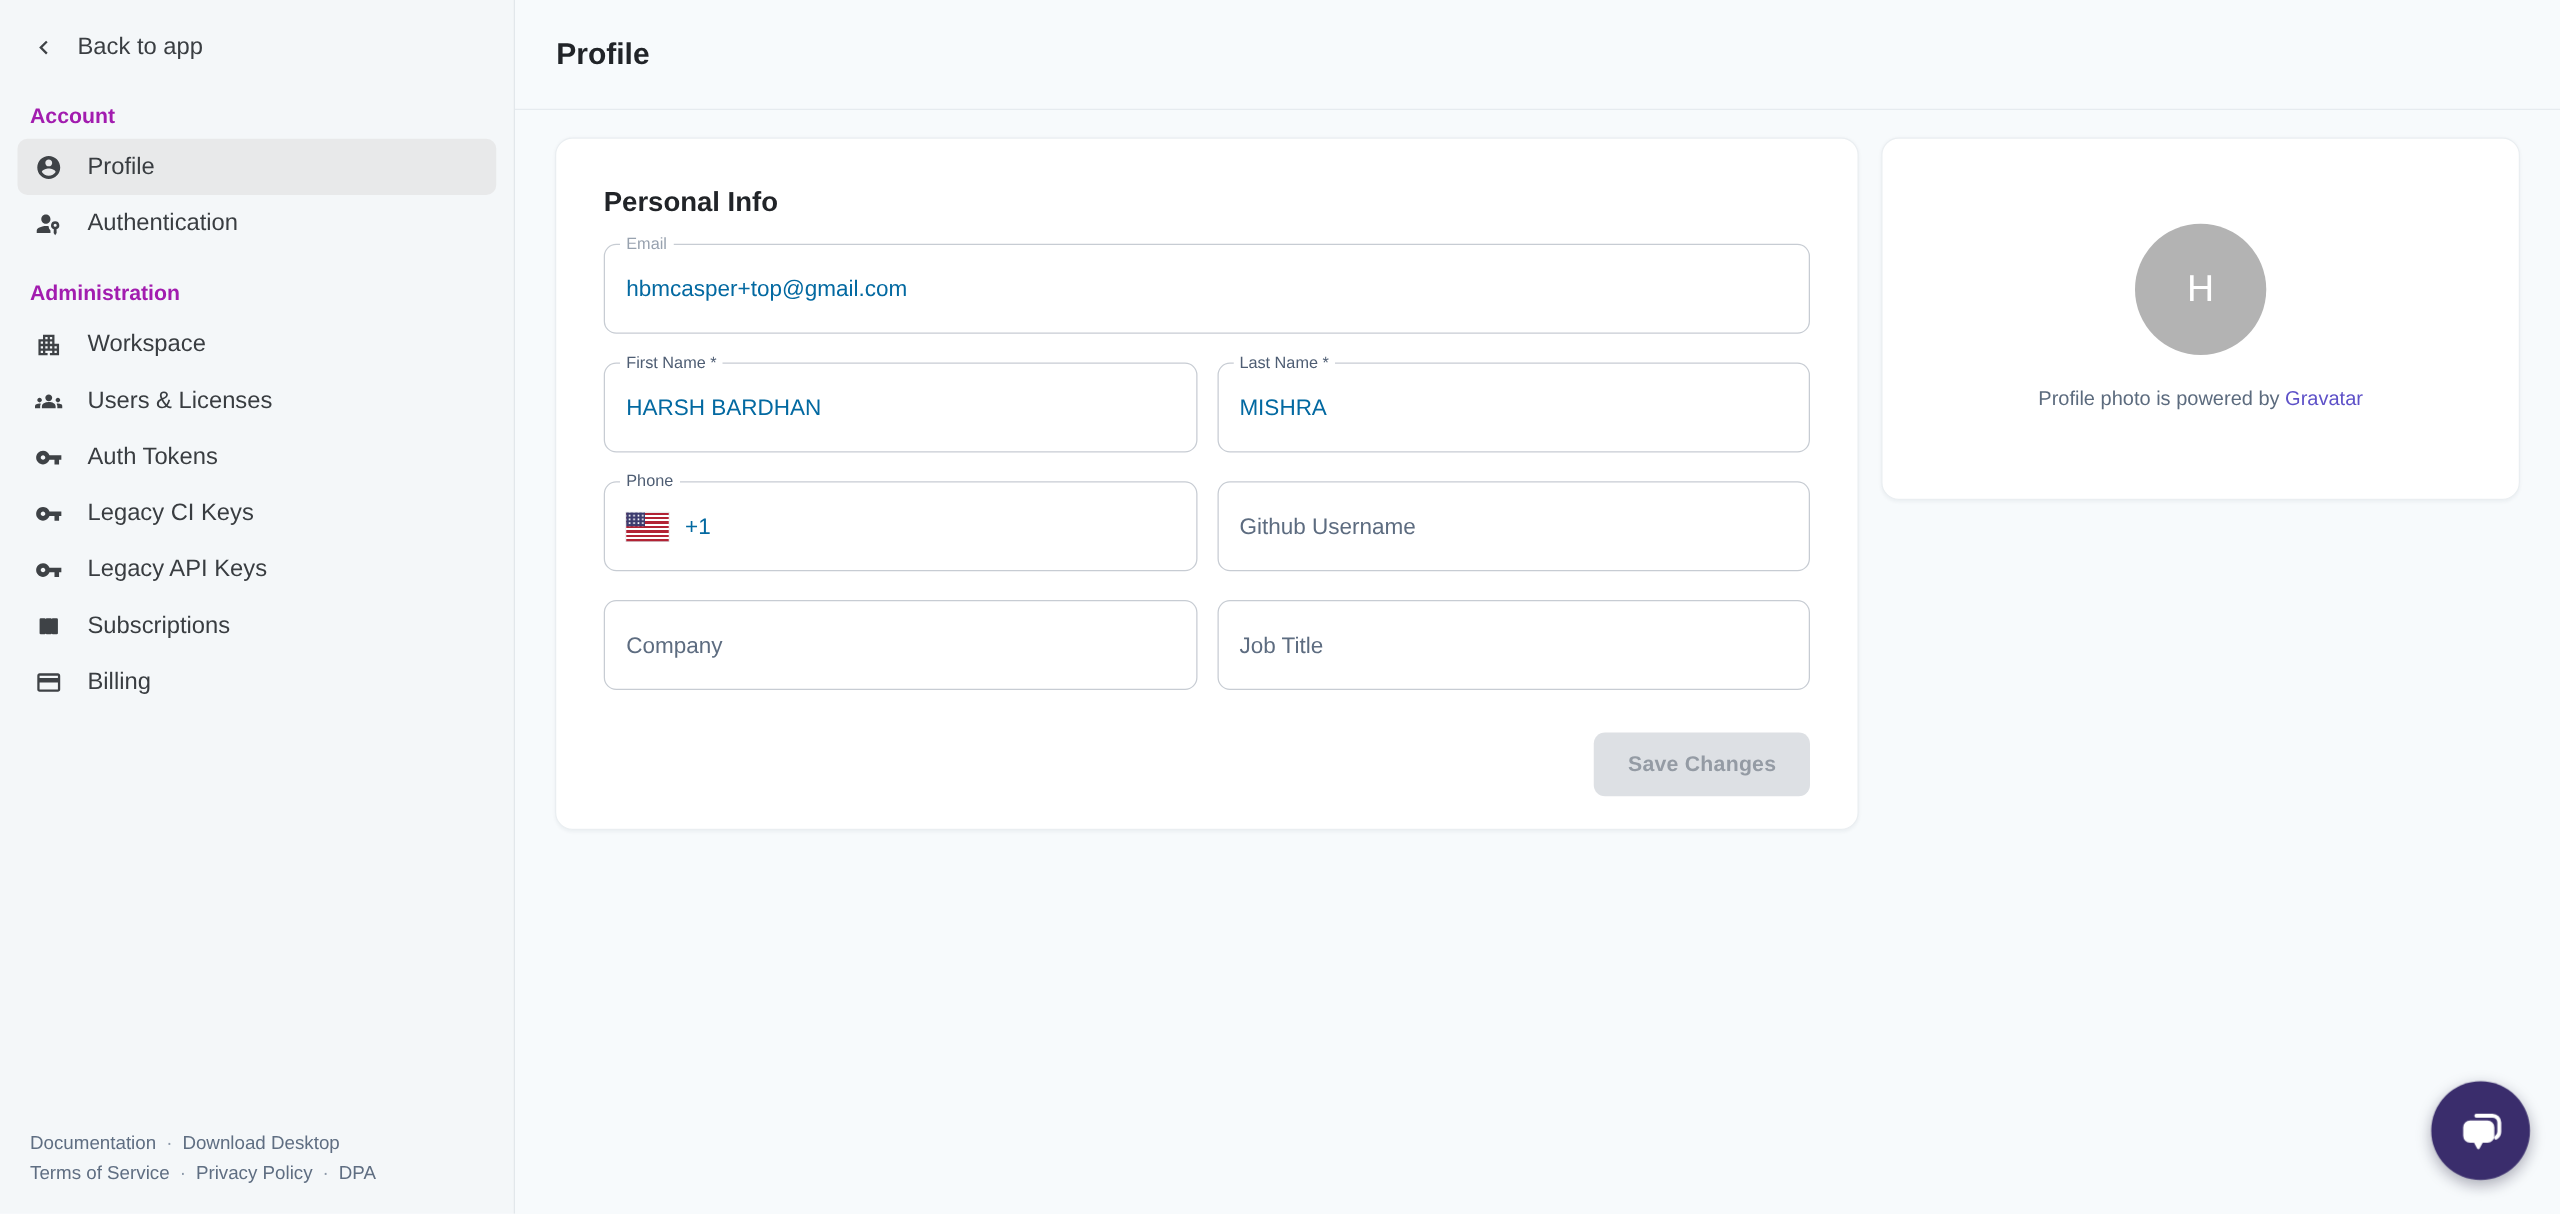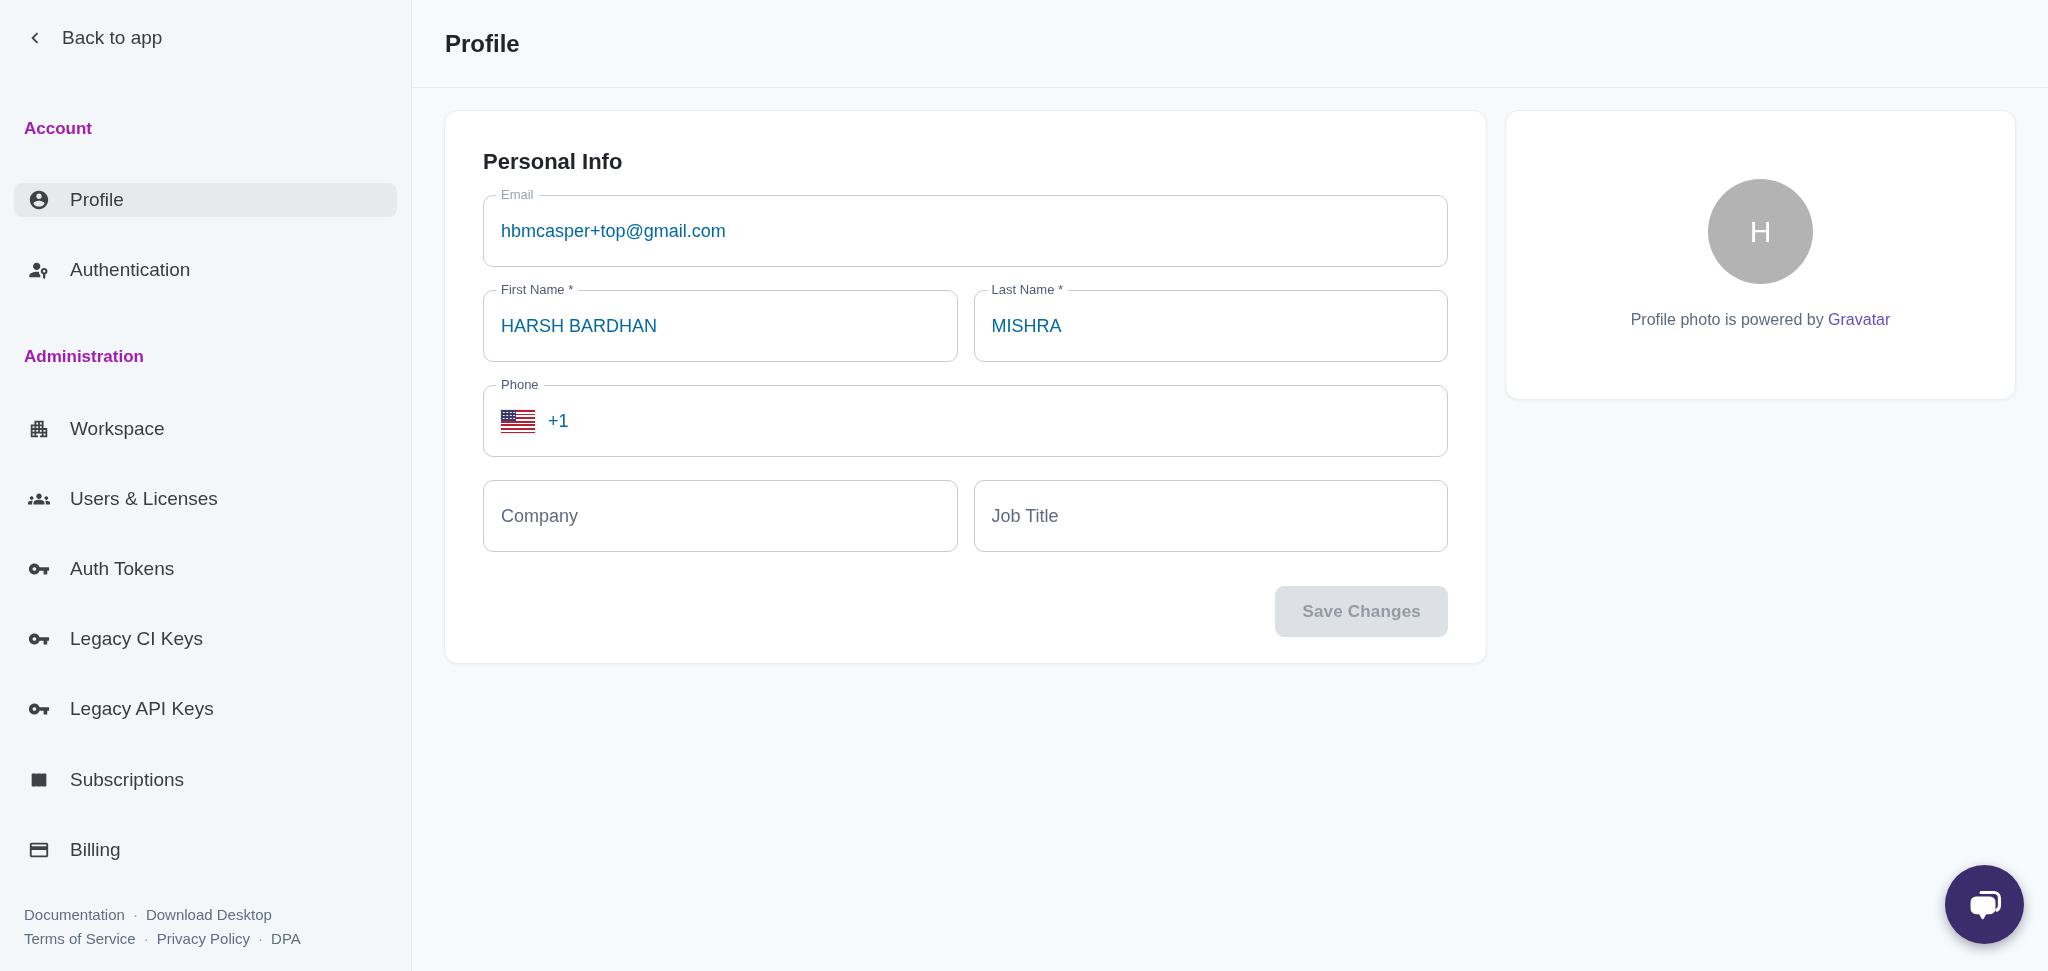--- a/index.html
+++ b/index.html
@@ -12,21 +12,20 @@
     color: #26292c;
   }
 
   
   .sidebar {
     width: 412px; min-width: 412px; height: 971px;
     background: #f4f7f9;
     border-right: 1px solid #e2e7eb;
     display: flex; flex-direction: column;
     position: relative;
-    gap: 36px;
   }
   .back-row {
     display: flex; align-items: center; gap: 16px;
     padding: 27px 24px 10px 24px;
     font-size: 19px; font-weight: 500; color: #3a3e42;
     cursor: pointer;
   }
   .back-row svg { width: 22px; height: 22px; fill: #3e4246; }
   .section-label {
     margin: 24px 0 8px 24px;
@@ -265,20 +264,23 @@
       </div>
 
       <div class="field-row">
         <div class="field">
           <span class="notch">Phone</span>
           <span class="flag">
               <span class="canton"></span>
             </span>
           <span class="value">+1</span>
         </div>
+        <div class="field">
+          <span class="placeholder">Github Username</span>
+        </div>
       </div>
 
       <div class="field-row">
         <div class="field">
           <span class="placeholder">Company</span>
         </div>
         <div class="field">
           <span class="placeholder">Job Title</span>
         </div>
       </div>

